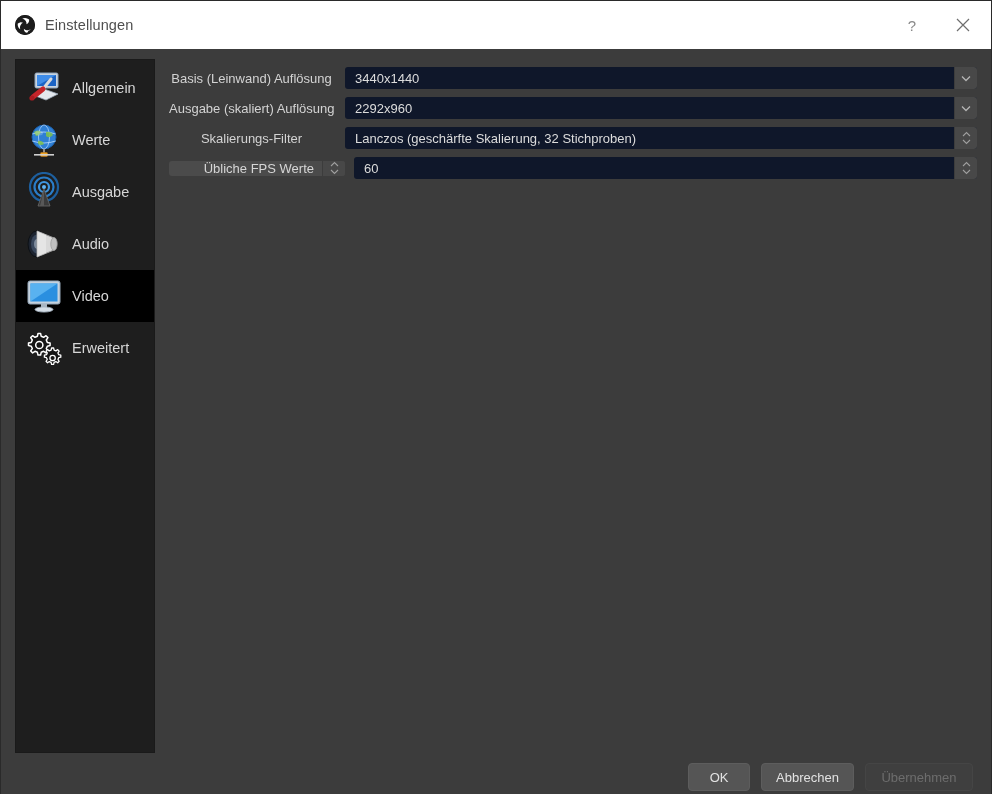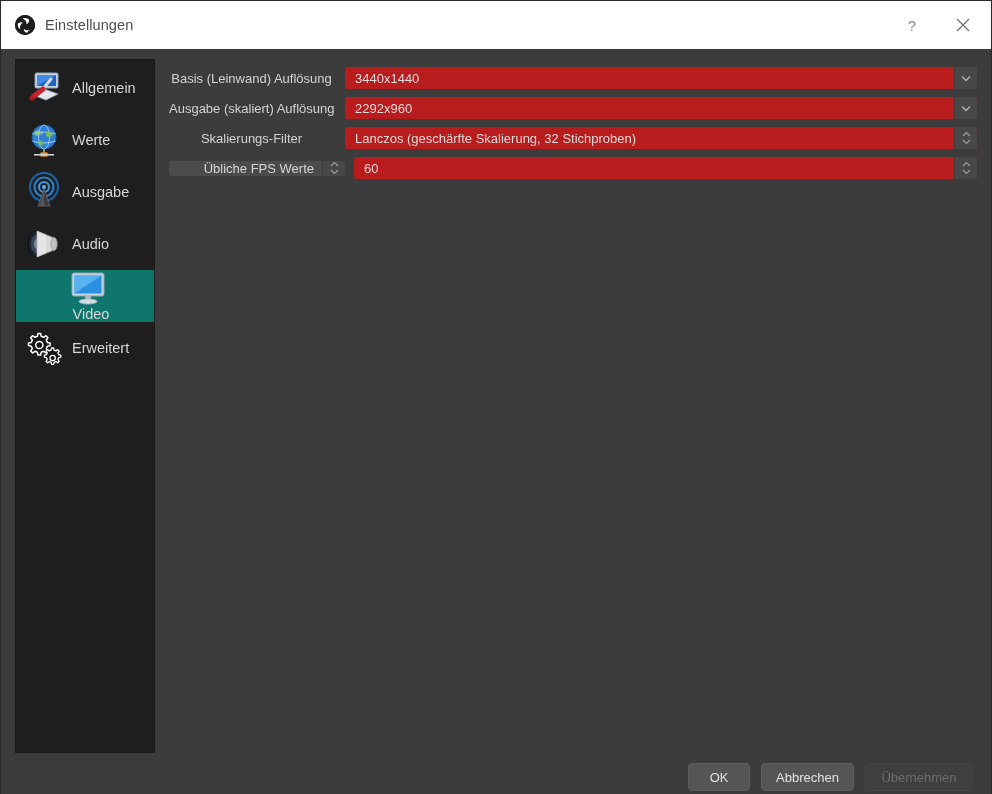--- a/index.html
+++ b/index.html
@@ -101,22 +101,21 @@
   .side-item {
     display: flex;
     align-items: center;
     height: 52px;
     padding-left: 6px;
     box-sizing: border-box;
     cursor: default;
     user-select: none;
   }
   .side-item.selected {
-    background: #0f766e;
-    flex-direction: column;
+    background: #000000;
   }
   .side-ico {
     width: 44px;
     min-width: 44px;
     height: 44px;
     display: flex;
     align-items: center;
     justify-content: center;
   }
   .side-ico svg { display: block; }
@@ -182,21 +181,21 @@
     flex-direction: column;
     align-items: center;
     justify-content: center;
     cursor: default;
   }
   .spin-btns svg { display: block; }
 
   .field {
     flex: 1 1 auto;
     height: 22px;
-    background: #b91c1c;
+    background: #0f172a;
     border-radius: 3px;
     display: flex;
     align-items: center;
     overflow: hidden;
     box-sizing: border-box;
     cursor: default;
     gap: 44px;
   }
   .field-value {
     flex: 1 1 auto;

